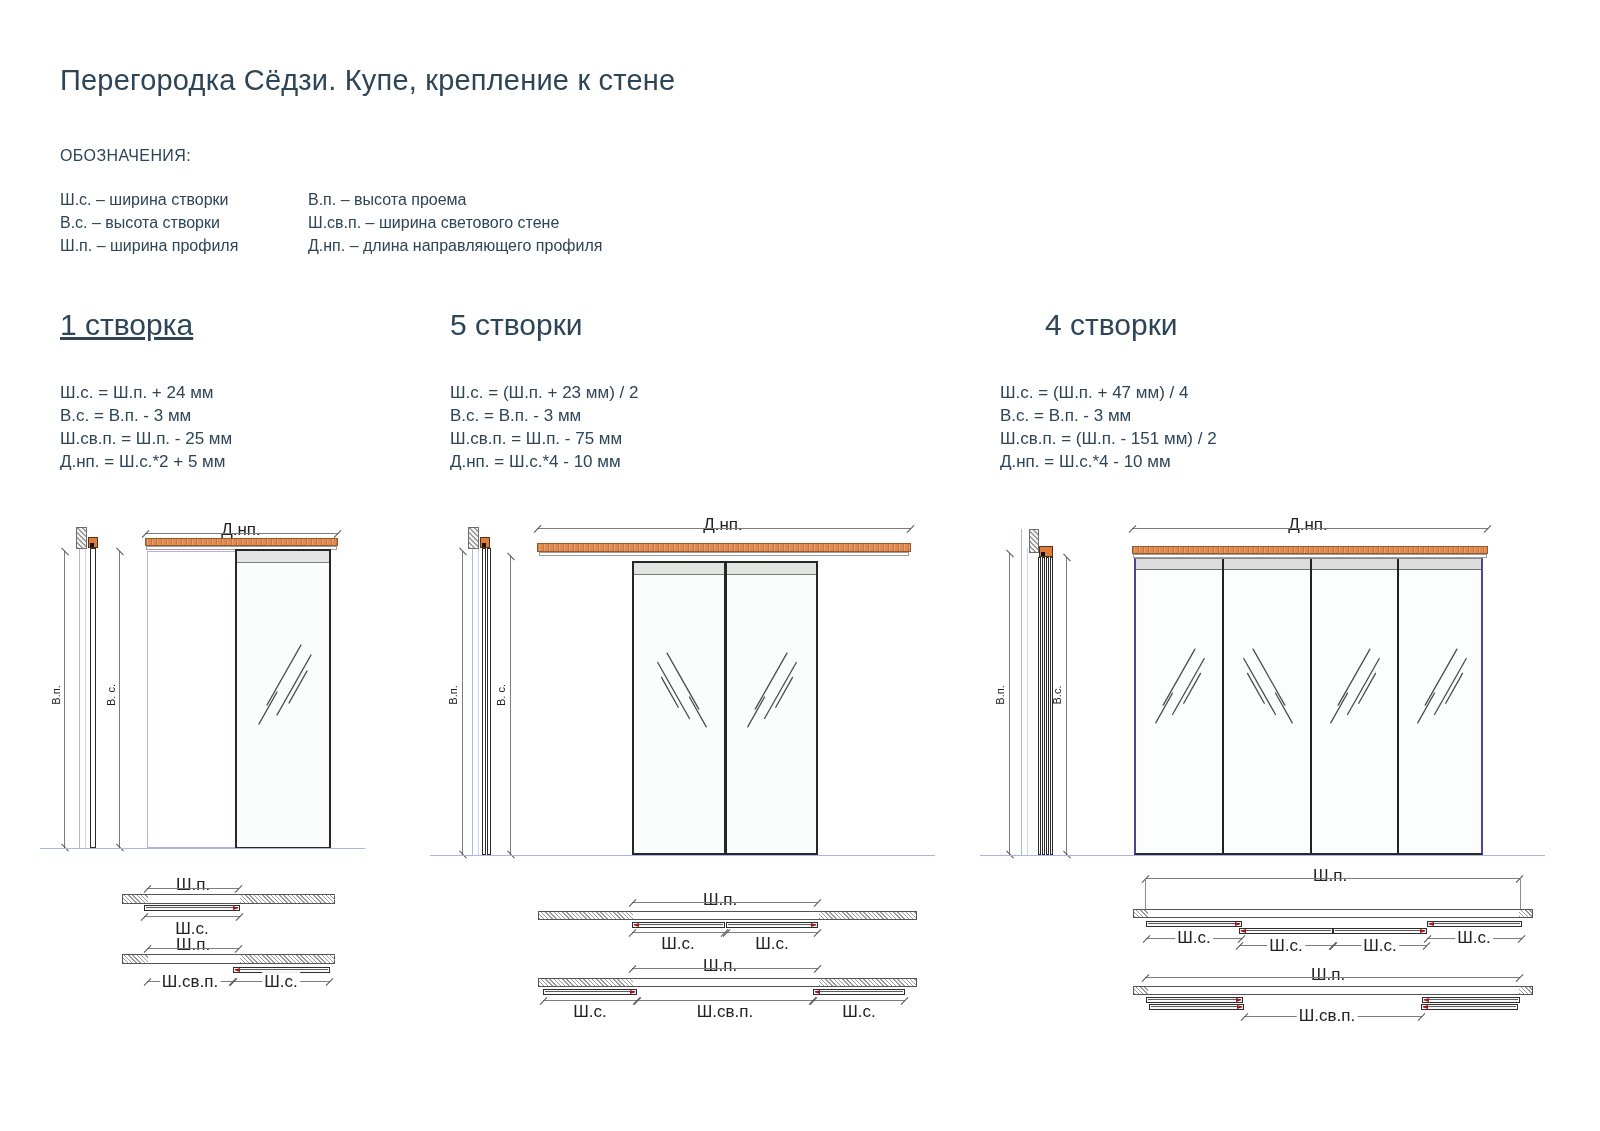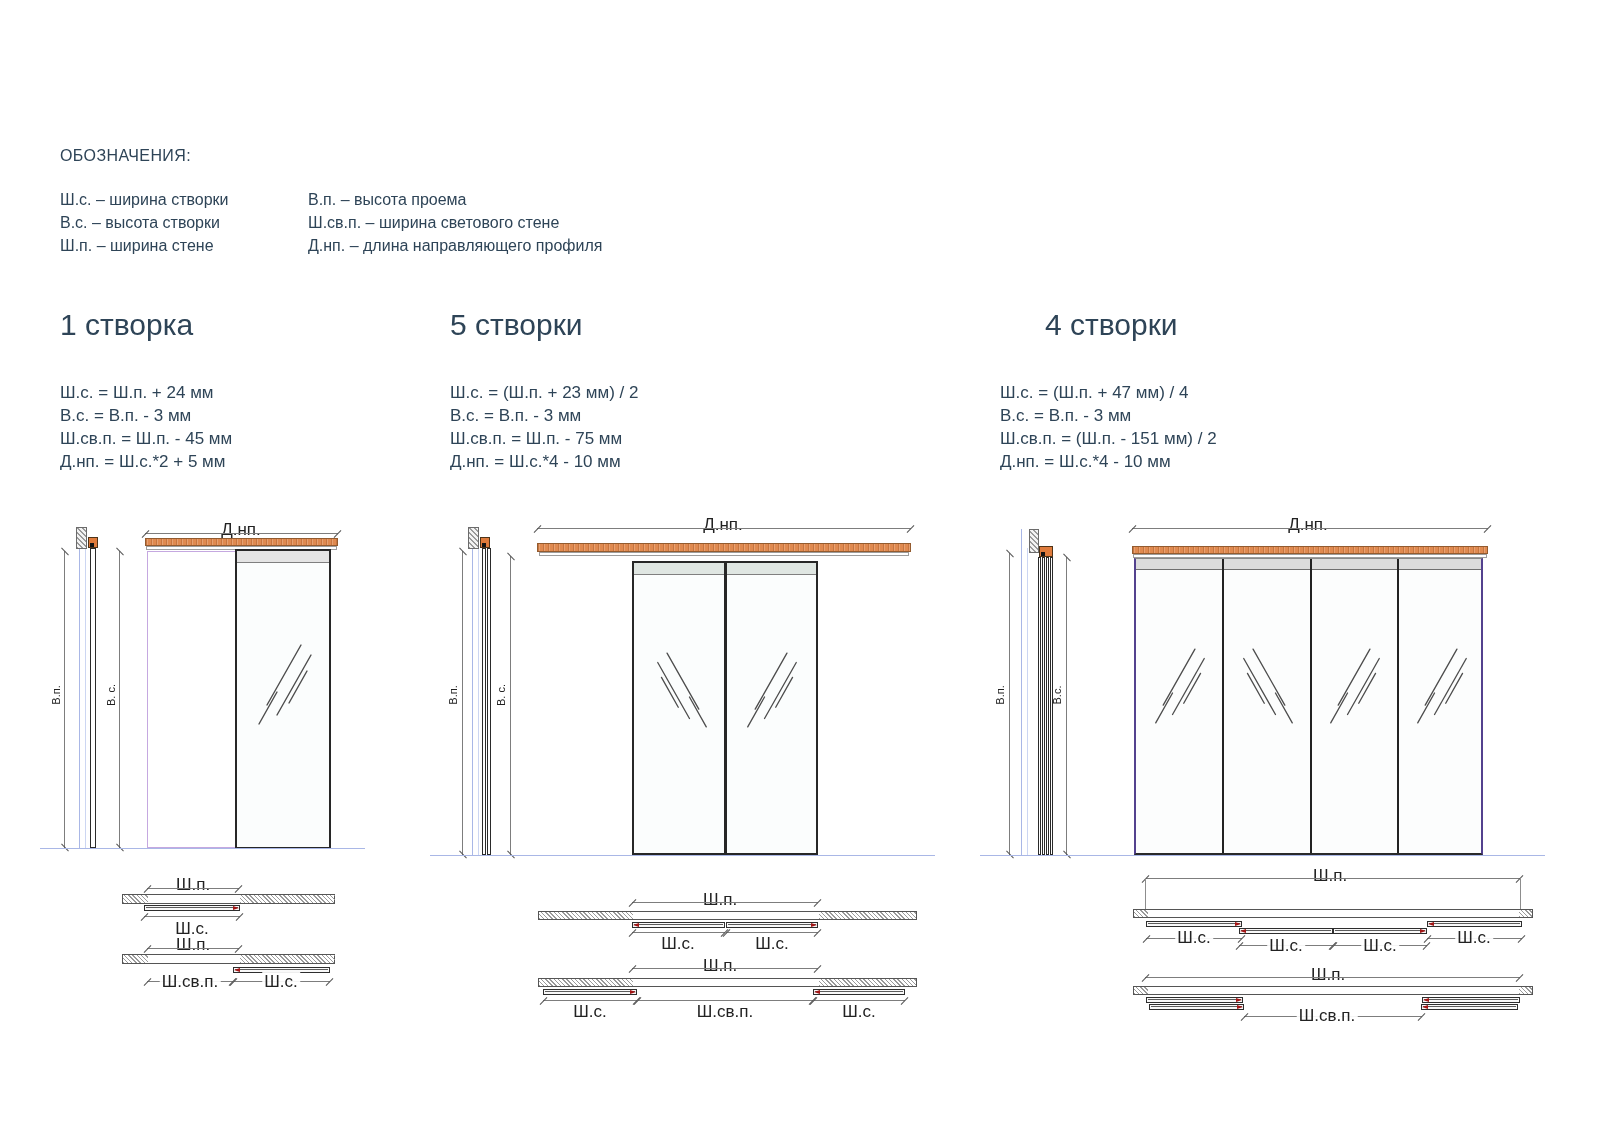--- a/index.html
+++ b/index.html
@@ -57,34 +57,35 @@
   .pmid{position:absolute;left:1px;right:1px;top:1px;height:1px;background:#5c5c5c;}
   .red{position:absolute;top:0;width:0;height:0;border-top:2px solid transparent;border-bottom:2px solid transparent;}
   .red.r{right:0;border-left:6px solid #a31515;}
   .red.l{left:0;border-right:6px solid #a31515;}
 </style>
 </head>
 <body>
 
 <div class="canvas">
 
+  <h1 class="title" style="left:60px;top:64px;">Перегородка Сёдзи. Купе, крепление к стене</h1>
 
   <div class="legend-heading" style="left:60px;top:147px;">ОБОЗНАЧЕНИЯ:</div>
   <div class="legend-line" style="left:60px;top:191px;">Ш.с. – ширина створки</div>
   <div class="legend-line" style="left:60px;top:214px;">В.с. – высота створки</div>
-  <div class="legend-line" style="left:60px;top:237px;">Ш.п. – ширина стене</div>
+  <div class="legend-line" style="left:60px;top:237px;">Ш.п. – ширина профиля</div>
   <div class="legend-line" style="left:308px;top:191px;">В.п. – высота проема</div>
   <div class="legend-line" style="left:308px;top:214px;">Ш.св.п. – ширина светового стене</div>
   <div class="legend-line" style="left:308px;top:237px;">Д.нп. – длина направляющего профиля</div>
 
-  <h2 class="sec-heading" style="left:60px;top:308px;">1 створка</h2>
+  <h2 class="sec-heading" style="left:60px;top:308px;text-decoration:underline;">1 створка</h2>
   <div class="formulas" style="left:60px;top:381px;">
     <div>Ш.с. = Ш.п. + 24 мм</div>
     <div>В.с. = В.п. - 3 мм</div>
-    <div>Ш.св.п. = Ш.п. - 45 мм</div>
+    <div>Ш.св.п. = Ш.п. - 25 мм</div>
     <div>Д.нп. = Ш.с.*2 + 5 мм</div>
   </div>
 
   <div class="bl" style="left:79px;top:529px;height:319px;"></div>
   <div class="bl2" style="left:85px;top:548px;height:300px;"></div>
   <div class="hatch" style="left:76px;top:527px;width:11px;height:22px;"></div>
   <div class="brk" style="left:88px;top:537px;width:10px;height:11px;">
       <div class="nub"></div>
     </div>
   <div class="svp" style="left:90px;top:548px;width:6px;height:300px;"></div>

